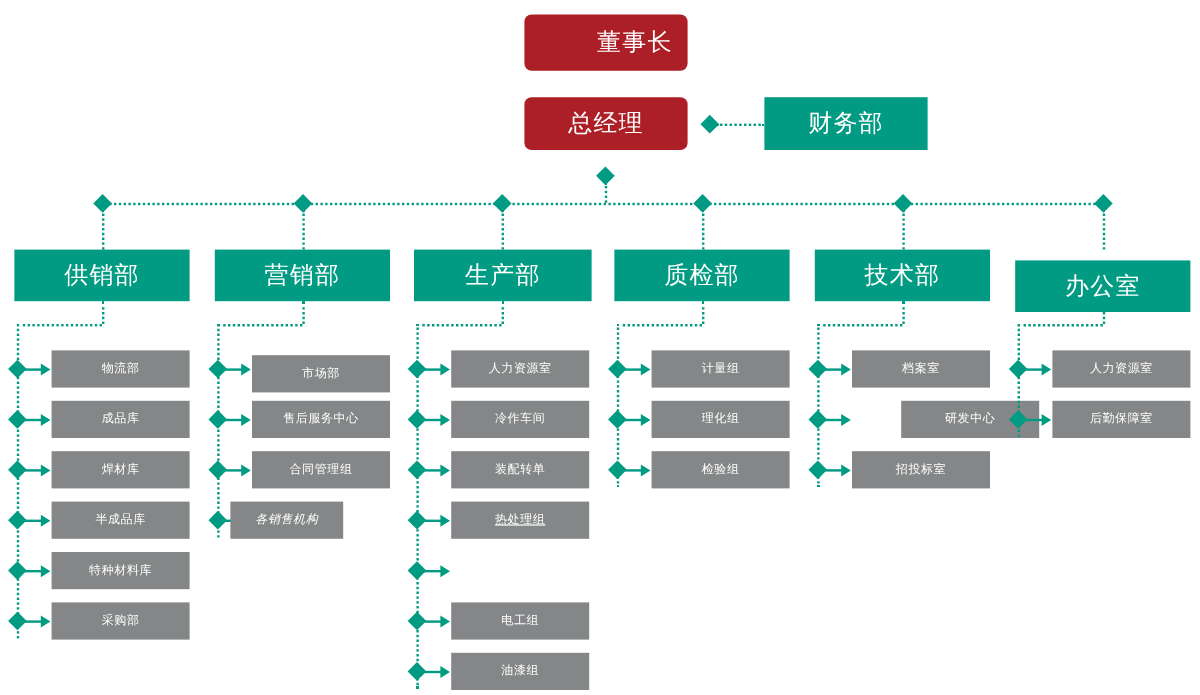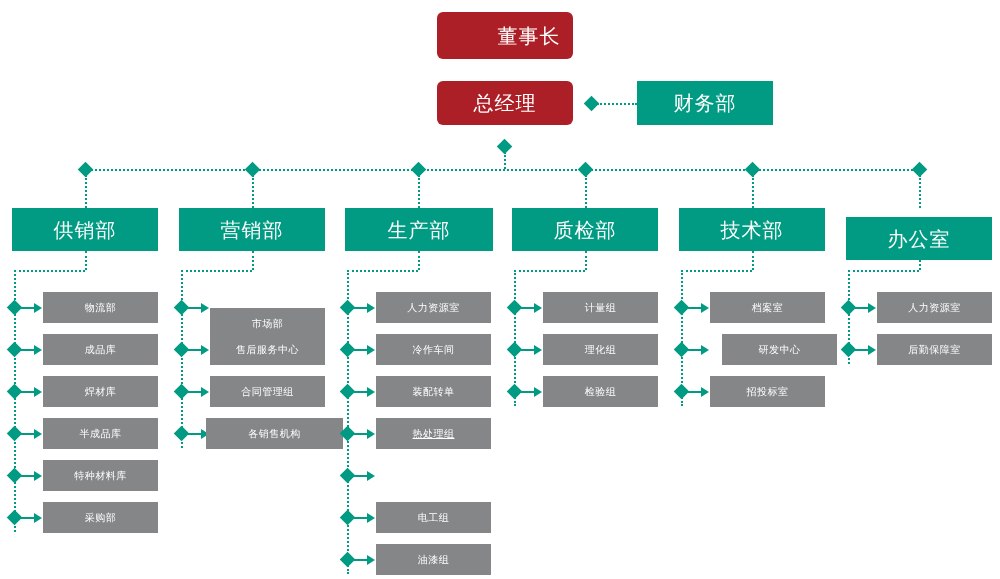--- a/index.html
+++ b/index.html
@@ -117,33 +117,33 @@
     <div class="node sub" style="left: 43px; top: 502px; width: 115px; height: 31px;">采购部</div>
     <div class="diamond" style="left: 246.5px; top: 163.5px;"></div>
     <div class="vline" style="left: 252px; top: 175px; height: 33px;"></div>
     <div class="node dept" style="left: 179px; top: 208px; width: 146px; height: 43px;">营销部</div>
     <div class="vline" style="left: 252px; top: 251px; height: 19px;"></div>
     <div class="hline" style="left: 181px; top: 270px; width: 71px;"></div>
     <div class="vline" style="left: 181px; top: 270px; height: 177.5px;"></div>
     <div class="diamond" style="left: 176px; top: 302px;"></div>
     <div class="stub" style="left: 187px; top: 306.5px; width: 16px;"></div>
     <div class="arrow" style="left: 201px; top: 302.5px;"></div>
-    <div class="node sub" style="left: 210px; top: 308px; width: 115px; height: 31px;">市场部</div>
+    <div class="node sub" style="left: 210px; top: 296px; width: 115px; height: 31px;">市场部</div>
     <div class="diamond" style="left: 176px; top: 344px;"></div>
     <div class="stub" style="left: 187px; top: 348.5px; width: 16px;"></div>
     <div class="arrow" style="left: 201px; top: 344.5px;"></div>
     <div class="node sub" style="left: 210px; top: 334px; width: 115px; height: 31px;">售后服务中心</div>
     <div class="diamond" style="left: 176px; top: 386px;"></div>
     <div class="stub" style="left: 187px; top: 390.5px; width: 16px;"></div>
     <div class="arrow" style="left: 201px; top: 386.5px;"></div>
     <div class="node sub" style="left: 210px; top: 376px; width: 115px; height: 31px;">合同管理组</div>
     <div class="diamond" style="left: 176px; top: 428px;"></div>
     <div class="stub" style="left: 187px; top: 432.5px; width: 16px;"></div>
     <div class="arrow" style="left: 201px; top: 428.5px;"></div>
-    <div class="node sub" style="left: 206px; top: 418px; width: 137px; height: 31px;">各销售机构</div>
+    <div class="node sub" style="left: 192px; top: 418px; width: 94px; height: 31px; font-style: italic;">各销售机构</div>
     <div class="diamond" style="left: 412.5px; top: 163.5px;"></div>
     <div class="vline" style="left: 418px; top: 175px; height: 33px;"></div>
     <div class="node dept" style="left: 345px; top: 208px; width: 148px; height: 43px;">生产部</div>
     <div class="vline" style="left: 418px; top: 251px; height: 19px;"></div>
     <div class="hline" style="left: 347px; top: 270px; width: 71px;"></div>
     <div class="vline" style="left: 347px; top: 270px; height: 303.5px;"></div>
     <div class="diamond" style="left: 342px; top: 302px;"></div>
     <div class="stub" style="left: 353px; top: 306.5px; width: 16px;"></div>
     <div class="arrow" style="left: 367px; top: 302.5px;"></div>
     <div class="node sub" style="left: 376px; top: 292px; width: 115px; height: 31px;">人力资源室</div>
@@ -194,21 +194,21 @@
     <div class="vline" style="left: 752px; top: 251px; height: 19px;"></div>
     <div class="hline" style="left: 681px; top: 270px; width: 71px;"></div>
     <div class="vline" style="left: 681px; top: 270px; height: 135.5px;"></div>
     <div class="diamond" style="left: 676px; top: 302px;"></div>
     <div class="stub" style="left: 687px; top: 306.5px; width: 16px;"></div>
     <div class="arrow" style="left: 701px; top: 302.5px;"></div>
     <div class="node sub" style="left: 710px; top: 292px; width: 115px; height: 31px;">档案室</div>
     <div class="diamond" style="left: 676px; top: 344px;"></div>
     <div class="stub" style="left: 687px; top: 348.5px; width: 16px;"></div>
     <div class="arrow" style="left: 701px; top: 344.5px;"></div>
-    <div class="node sub" style="left: 722px; top: 334px; width: 115px; height: 31px;">研发中心</div>
+    <div class="node sub" style="left: 751px; top: 334px; width: 115px; height: 31px;">研发中心</div>
     <div class="diamond" style="left: 676px; top: 386px;"></div>
     <div class="stub" style="left: 687px; top: 390.5px; width: 16px;"></div>
     <div class="arrow" style="left: 701px; top: 386.5px;"></div>
     <div class="node sub" style="left: 710px; top: 376px; width: 115px; height: 31px;">招投标室</div>
     <div class="diamond" style="left: 913.5px; top: 163.5px;"></div>
     <div class="vline" style="left: 919px; top: 175px; height: 33px;"></div>
     <div class="node dept" style="left: 846px; top: 217px; width: 146px; height: 43px;">办公室</div>
     <div class="vline" style="left: 919px; top: 251px; height: 19px;"></div>
     <div class="hline" style="left: 848px; top: 270px; width: 71px;"></div>
     <div class="vline" style="left: 848px; top: 270px; height: 93.5px;"></div>

